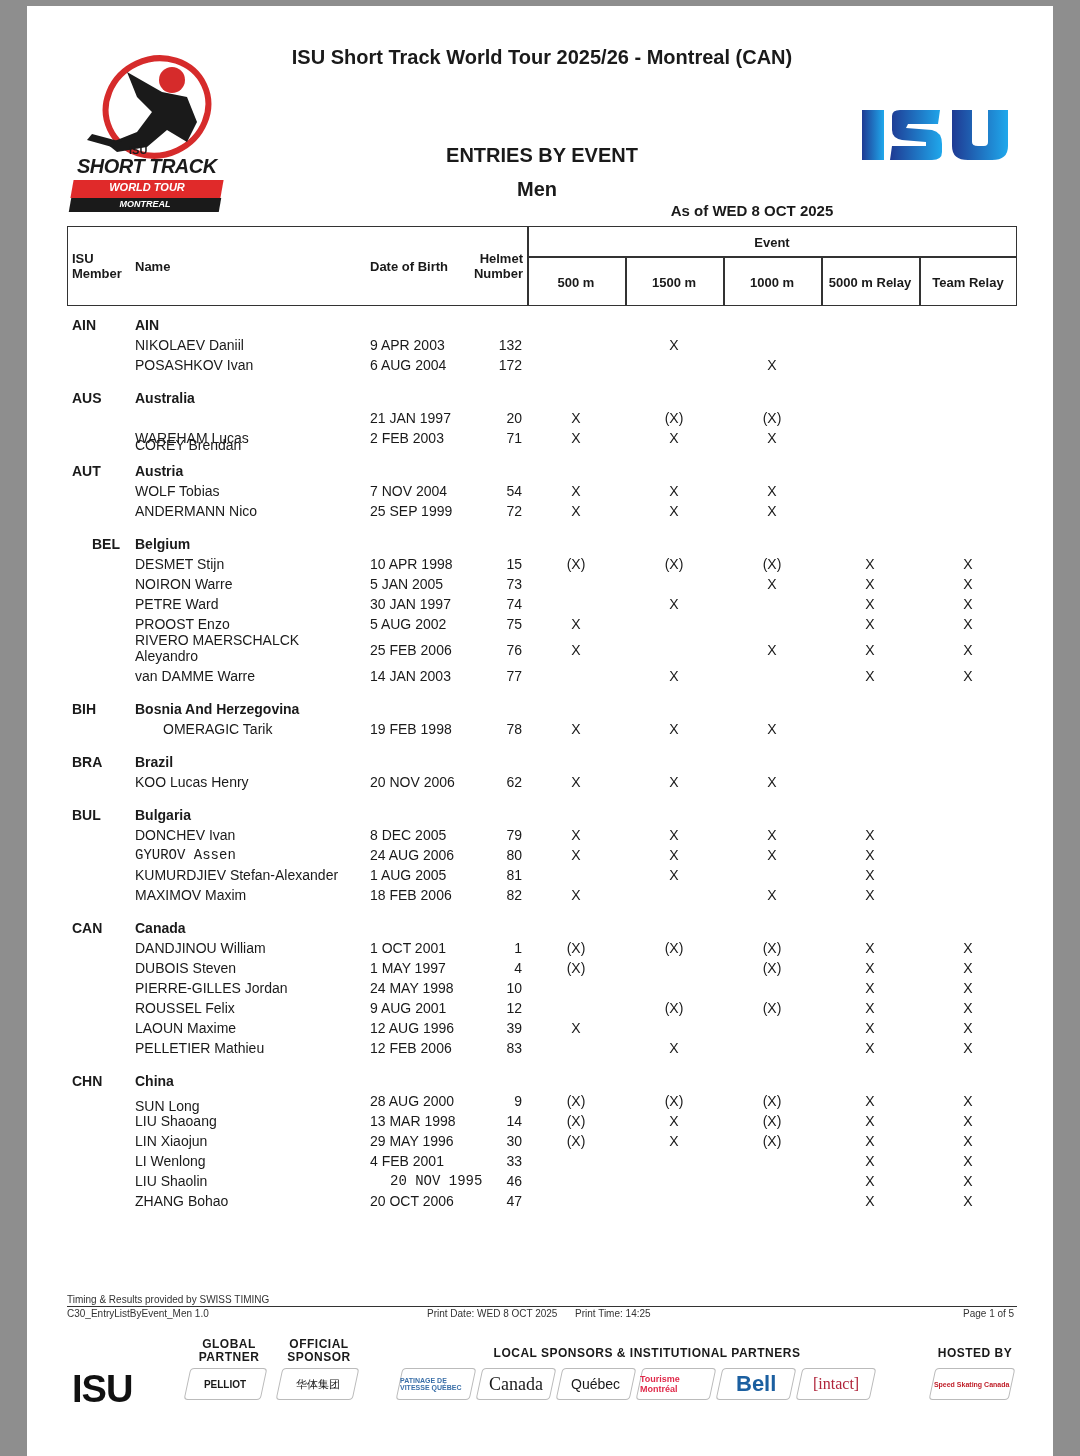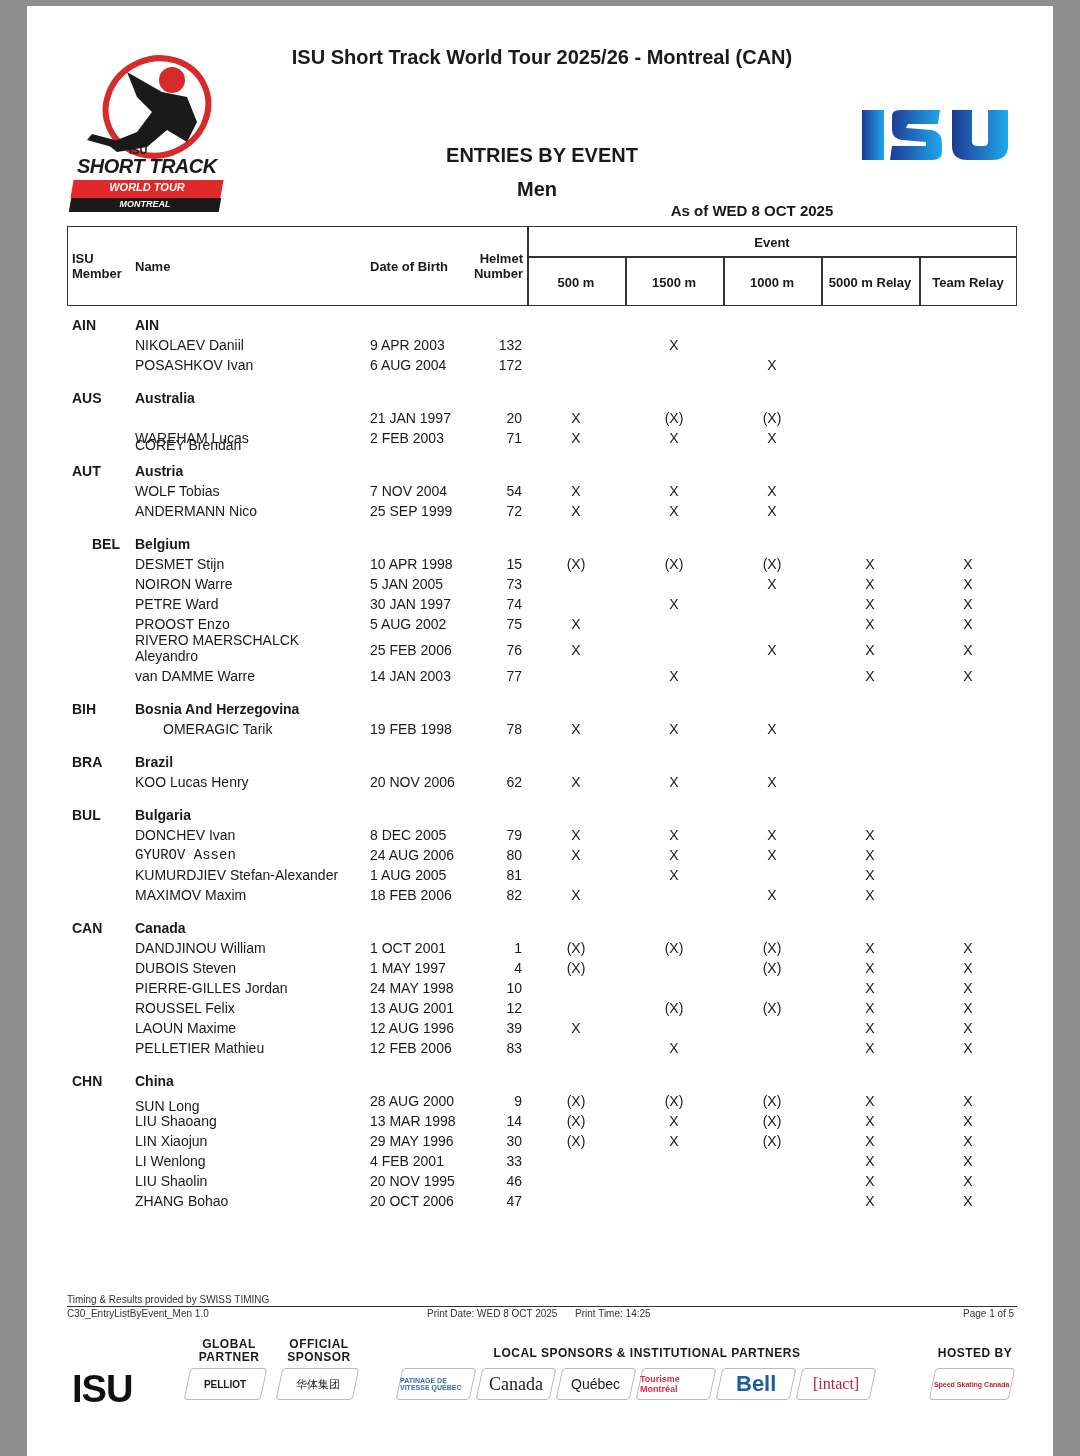--- a/index.html
+++ b/index.html
@@ -319,21 +319,21 @@
           <div class="row cell" style="left: 343px; top: 972px;">24 MAY 1998</div>
           <div class="row cell" style="left: 445px; width: 50px; text-align: right; top: 972px;">10</div>
           <div class="row cell" style="left: 519px; width: 60px; text-align: center; top: 972px;"></div>
           <div class="row cell" style="left: 617px; width: 60px; text-align: center; top: 972px;"></div>
           <div class="row cell" style="left: 715px; width: 60px; text-align: center; top: 972px;"></div>
           <div class="row cell" style="left: 813px; width: 60px; text-align: center; top: 972px;">X</div>
           <div class="row cell" style="left: 911px; width: 60px; text-align: center; top: 972px;">X</div>
         </div>
         <div>
           <div class="row cell" style="left: 108px; top: 992px;">ROUSSEL Felix</div>
-          <div class="row cell" style="left: 343px; top: 992px;">13 AUG 2001</div>
+          <div class="row cell" style="left: 343px; top: 992px;">9 AUG 2001</div>
           <div class="row cell" style="left: 445px; width: 50px; text-align: right; top: 992px;">12</div>
           <div class="row cell" style="left: 519px; width: 60px; text-align: center; top: 992px;"></div>
           <div class="row cell" style="left: 617px; width: 60px; text-align: center; top: 992px;">(X)</div>
           <div class="row cell" style="left: 715px; width: 60px; text-align: center; top: 992px;">(X)</div>
           <div class="row cell" style="left: 813px; width: 60px; text-align: center; top: 992px;">X</div>
           <div class="row cell" style="left: 911px; width: 60px; text-align: center; top: 992px;">X</div>
         </div>
         <div>
           <div class="row cell" style="left: 108px; top: 1012px;">LAOUN Maxime</div>
           <div class="row cell" style="left: 343px; top: 1012px;">12 AUG 1996</div>
@@ -393,21 +393,21 @@
           <div class="row cell" style="left: 343px; top: 1145px;">4 FEB 2001</div>
           <div class="row cell" style="left: 445px; width: 50px; text-align: right; top: 1145px;">33</div>
           <div class="row cell" style="left: 519px; width: 60px; text-align: center; top: 1145px;"></div>
           <div class="row cell" style="left: 617px; width: 60px; text-align: center; top: 1145px;"></div>
           <div class="row cell" style="left: 715px; width: 60px; text-align: center; top: 1145px;"></div>
           <div class="row cell" style="left: 813px; width: 60px; text-align: center; top: 1145px;">X</div>
           <div class="row cell" style="left: 911px; width: 60px; text-align: center; top: 1145px;">X</div>
         </div>
         <div>
           <div class="row cell" style="left: 108px; top: 1165px;">LIU Shaolin</div>
-          <div class="row cell" style="left: 343px; top: 1165px;">20 NOV 1995</div>
+          <div class="row cell" style="left: 363px; top: 1165px; font-family: Liberation Mono, monospace;">20 NOV 1995</div>
           <div class="row cell" style="left: 445px; width: 50px; text-align: right; top: 1165px;">46</div>
           <div class="row cell" style="left: 519px; width: 60px; text-align: center; top: 1165px;"></div>
           <div class="row cell" style="left: 617px; width: 60px; text-align: center; top: 1165px;"></div>
           <div class="row cell" style="left: 715px; width: 60px; text-align: center; top: 1165px;"></div>
           <div class="row cell" style="left: 813px; width: 60px; text-align: center; top: 1165px;">X</div>
           <div class="row cell" style="left: 911px; width: 60px; text-align: center; top: 1165px;">X</div>
         </div>
         <div>
           <div class="row cell" style="left: 108px; top: 1185px;">ZHANG Bohao</div>
           <div class="row cell" style="left: 343px; top: 1185px;">20 OCT 2006</div>

